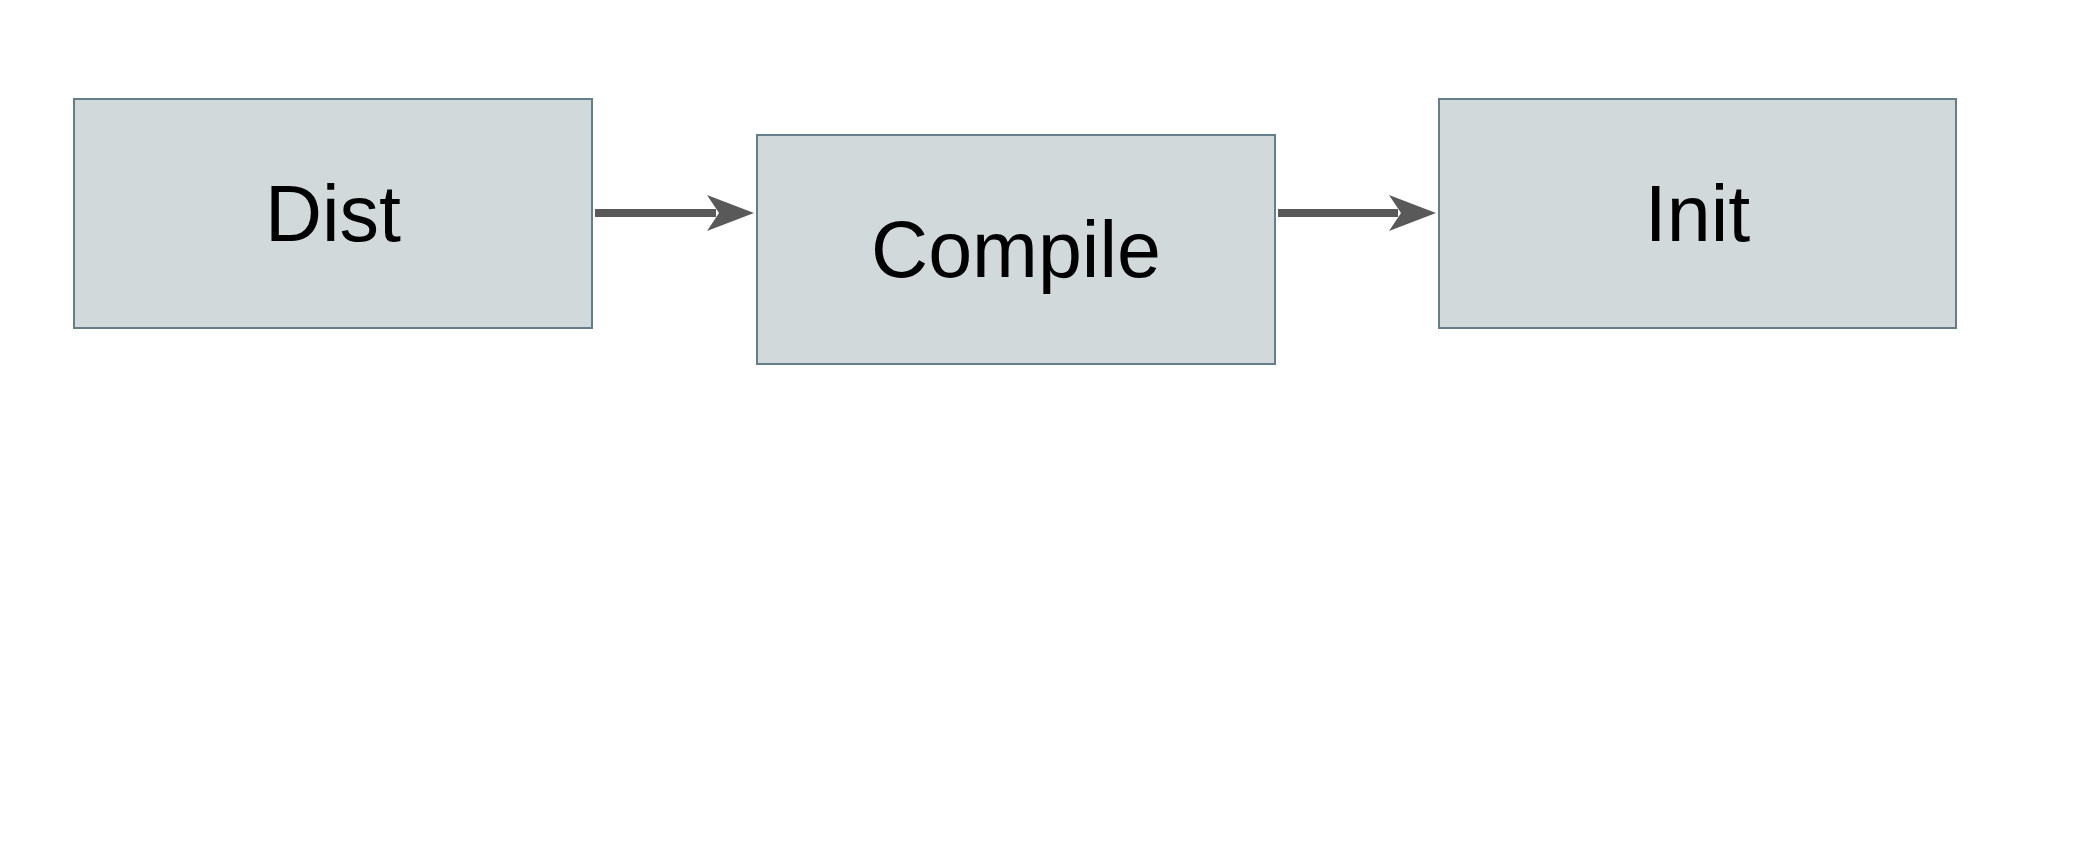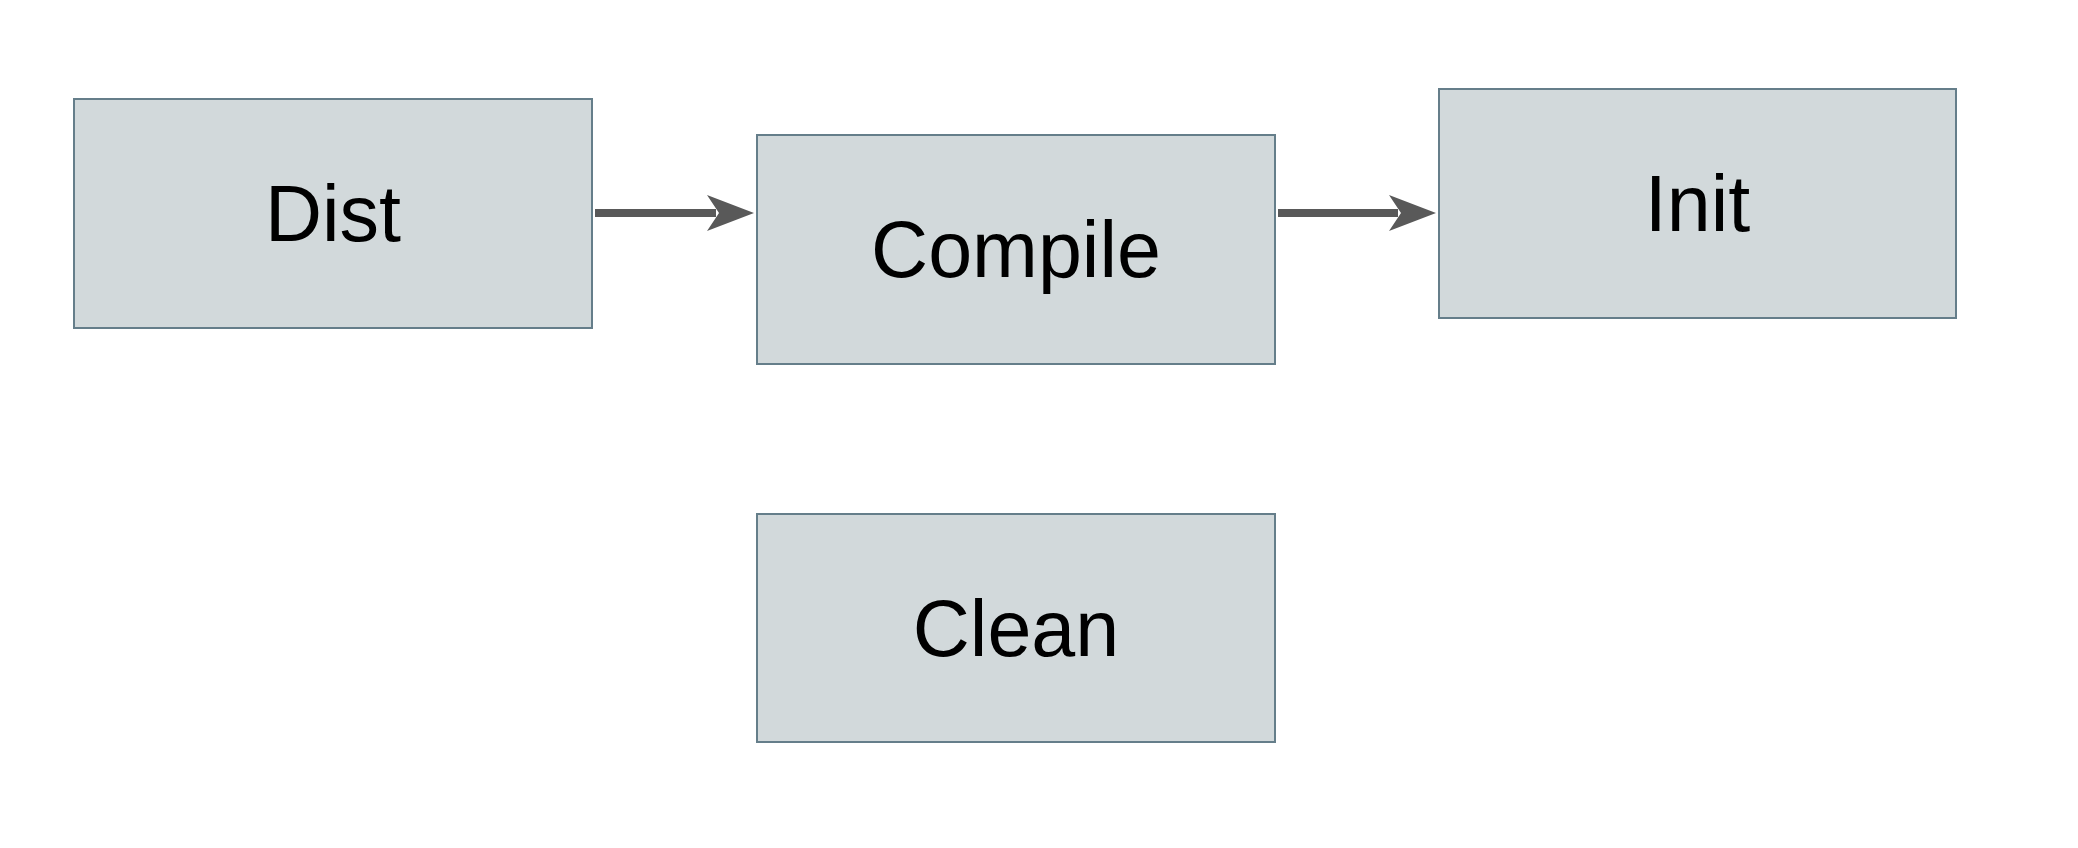--- a/index.html
+++ b/index.html
@@ -30,21 +30,21 @@
     justify-content: center;
   }
   .node-label {
     font-size: 79px;
     line-height: 1;
     color: var(--label-text);
     white-space: nowrap;
   }
   .node-dist    { left: 73px;   top: 98px;  width: 520px; height: 231px; }
   .node-compile { left: 756px;  top: 98px;  width: 520px; height: 231px; margin-top: 36px; }
-  .node-init    { left: 1438px; top: 88px;  width: 519px; height: 231px; }
+  .node-init    { left: 1438px; top: 98px;  width: 519px; height: 231px; }
   .node-clean   { left: 756px;  top: 513px; width: 520px; height: 230px; }
   .edges-layer {
     position: absolute;
     left: 0; top: 0;
     width: 2078px; height: 848px;
     pointer-events: none;
   }
   .arrow-shaft { stroke: var(--arrow); stroke-width: 8; }
   .arrowhead   { fill: var(--arrow); }
 </style>
@@ -58,23 +58,20 @@
   </div>
 
   <div class="node node-compile">
     <span class="node-label">Compile</span>
   </div>
 
   <div class="node node-init">
     <span class="node-label">Init</span>
   </div>
 
-  <div class="node node-clean">
-    <span class="node-label">Clean</span>
-  </div>
 
   <svg class="edges-layer" viewBox="0 0 2078 848" xmlns="http://www.w3.org/2000/svg" aria-hidden="true">
     <g>
       <line class="arrow-shaft" x1="595" y1="213" x2="716" y2="213"></line>
       <polygon class="arrowhead" points="754,213 707,195 719,213 707,231"></polygon>
     </g>
     <g>
       <line class="arrow-shaft" x1="1278" y1="213" x2="1398" y2="213"></line>
       <polygon class="arrowhead" points="1436,213 1389,195 1401,213 1389,231"></polygon>
     </g>

